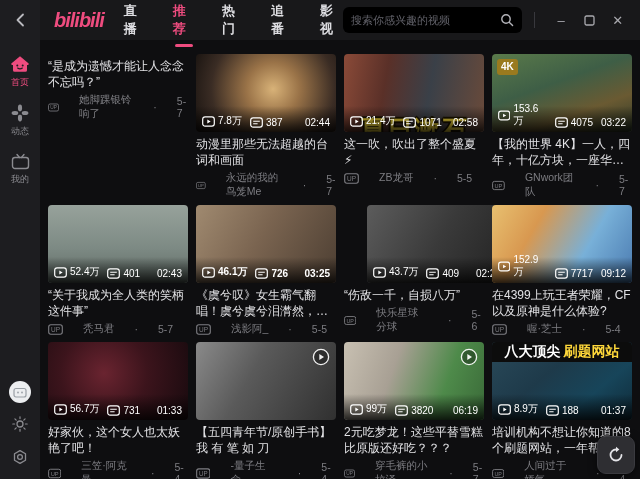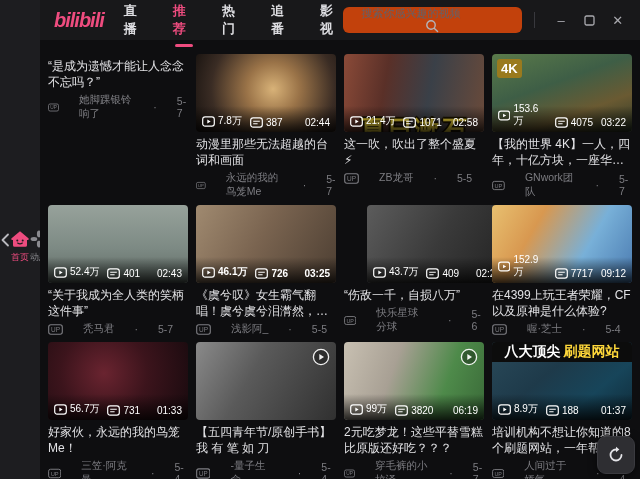--- a/index.html
+++ b/index.html
@@ -1,21 +1,21 @@
 <!DOCTYPE html>
 <html><head>
 <meta charset="utf-8">
 <style>
   * { margin:0; padding:0; box-sizing:border-box; }
   html,body { width:640px; height:479px; overflow:hidden; background:#0e0e10;
     font-family:"Liberation Sans","DejaVu Sans",sans-serif; }
   .app { display:flex; width:640px; height:479px; }
 
   
-  .sidebar { width:40px; background:#1d1d20; display:flex; flex-direction:row;
+  .sidebar { width:40px; background:#1d1d20; display:flex; flex-direction:column;
     align-items:center; flex-shrink:0; }
   .back-btn { width:40px; height:40px; display:flex; align-items:center; justify-content:center;
     color:#b9b9be; cursor:pointer; }
   .side-item { display:flex; flex-direction:column; align-items:center; gap:3px;
     margin-top:15px; cursor:pointer; }
   .side-item .lbl { font-size:9px; color:#8b8b90; }
   .side-item.active .lbl { color:#ee4c7f; }
   .side-bottom { margin-top:auto; display:flex; flex-direction:column; align-items:center;
     gap:13px; padding-bottom:10px; }
   .avatar { width:22px; height:22px; border-radius:50%; background:#eceef0;
@@ -26,22 +26,22 @@
   .topbar { height:40px; background:#18181a; display:flex; align-items:center;
     padding:0 10px 0 14px; flex-shrink:0; }
   .logo { font-size:20px; font-weight:800; font-style:italic; color:#ee4c7f;
     letter-spacing:-1px; margin-right:20px; cursor:pointer; }
   .nav { display:flex; gap:26px; align-items:center; }
   .navitem { position:relative; font-size:13px; font-weight:600; color:#dedee2;
     cursor:pointer; padding:4px 0; }
   .navitem.active { color:#ee4c7f; }
   .tab-underline { position:absolute; left:50%; transform:translateX(-50%); bottom:-5px;
     width:18px; height:3px; border-radius:2px; background:#ee4c7f; }
-  .search { margin-left:auto; width:190px; height:26px; background:#c2410c;
-    border-radius:6px; display:flex; align-items:center; padding:0 8px;flex-direction:column; }
+  .search { margin-left:auto; width:190px; height:26px; background:#000000;
+    border-radius:6px; display:flex; align-items:center; padding:0 8px; }
   .search input { flex:1; background:transparent; border:none; outline:none;
     color:#c8c8cc; font-size:11px; font-family:inherit; }
   .search input::placeholder { color:#62626a; }
   .vdiv { width:1px; height:16px; background:#38383d; margin:0 10px 0 12px; }
   .winbtn { width:26px; height:26px; display:flex; align-items:center; justify-content:center;
     color:#a9a9ae; font-size:13px; cursor:pointer; margin-left:4px; }
 
   
   .content { flex:1; overflow:hidden; padding:14px 8px 0 8px; background:#0e0e10; }
   .grid { display:grid; grid-template-columns:repeat(4,140px); gap:6px 8px; }
@@ -78,21 +78,21 @@
   .b2 { background:linear-gradient(120deg,#a03024 0%,#701c14 60%,#40100a 100%); }
   .b3 { background:linear-gradient(120deg,#16304e 0%,#0e1e34 50%,#0a1422 100%); }
   .b4 { background:linear-gradient(120deg,#e6d89a 0%,#cdbd7e 50%,#9a8c54 100%); }
 
   
   .ov-summer { position:absolute; left:2px; right:2px; top:48%; transform:translateY(-50%);
     text-align:center; font-size:26px; font-weight:900; color:#ffe23c; letter-spacing:1px;
     text-shadow:-2px 0 #1d1500,2px 0 #1d1500,0 -2px #1d1500,0 2px #1d1500,
       -1px -1px #1d1500,1px 1px #1d1500,-1px 1px #1d1500,1px -1px #1d1500;margin-top:39px; }
   .badge-4k { position:absolute; top:5px; left:5px; background:#9a7a1e; color:#fff;
-    font-weight:800; font-size:13px; line-height:1; padding:3px 4px; border-radius:3px; }
+    font-weight:800; font-size:10px; line-height:1; padding:3px 4px; border-radius:3px; }
   .strip8 { position:absolute; top:2px; left:6px; right:6px; height:18px; background:#ffffff;
     border-radius:2px; display:flex; align-items:center; justify-content:center; gap:1px;
     font-weight:900; font-size:13px; }
   .strip8 .y { color:#f0b400; } .strip8 .r { color:#e03030; }
   .strip12 { position:absolute; top:0; left:0; right:0; height:20px; background:#0c0c0c;
     display:flex; align-items:center; justify-content:center; gap:3px;
     font-weight:900; font-size:14px; }
   .strip12 .w { color:#ffffff; } .strip12 .y2 { color:#ffd83a; }
   .pvplay { position:absolute; top:6px; right:6px; opacity:.92; }
 
@@ -472,21 +472,21 @@
                   <svg width="13" height="11" viewBox="0 0 13 11">
                     <rect x="0.7" y="0.9" width="11.6" height="9.2" rx="2.4" fill="none" stroke="#fff" stroke-width="1.2"></rect>
                     <line x1="3.2" y1="4.2" x2="9.8" y2="4.2" stroke="#fff" stroke-width="1.1"></line>
                     <line x1="3.2" y1="6.8" x2="7.6" y2="6.8" stroke="#fff" stroke-width="1.1"></line>
                   </svg>
                   <span>731</span>
                 </span>
               <span class="duration">01:33</span>
             </div>
           </div>
-          <h3 class="title">好家伙，永远的我的鸟笼Me！</h3>
+          <h3 class="title">好家伙，这个女人也太妖艳了吧！</h3>
           <div class="meta">
             <svg width="15" height="11" viewBox="0 0 15 11">
                 <rect x="0.7" y="0.7" width="13.6" height="9.6" rx="2.2" fill="none" stroke="#7d7d82" stroke-width="1.1"></rect>
                 <text x="7.5" y="8.2" text-anchor="middle" font-size="6.5" fill="#7d7d82">UP</text>
               </svg>
             <span>三笠·阿克曼</span>
             <span class="sep">·</span>
             <span>5-4</span>
           </div>
         </article>

